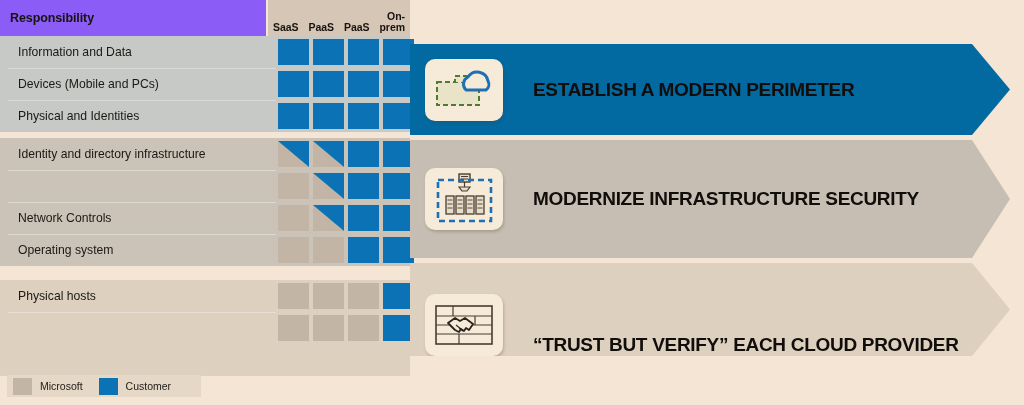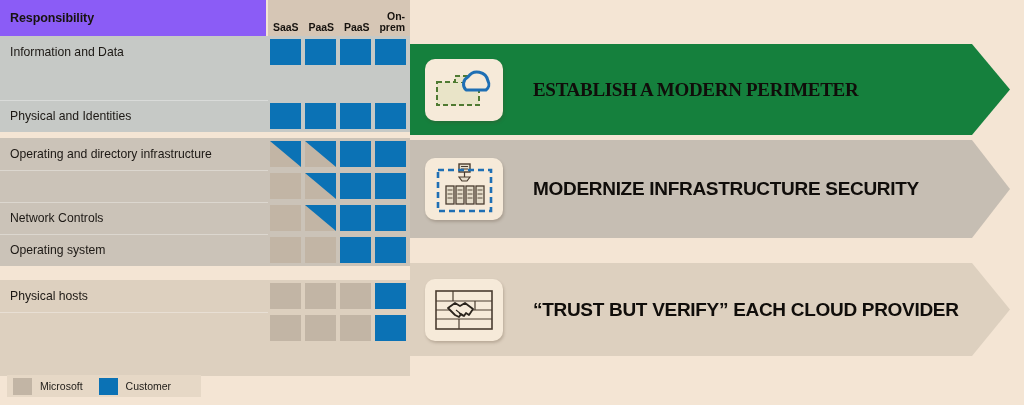--- a/index.html
+++ b/index.html
@@ -90,21 +90,21 @@
   }
   .g1 .group-bg  { background: #c6c9c6; }
   .g1 .group-grid-bg { background: #c6c9c6; }
   .g2 .group-bg  { background: #cbc3b8; }
   .g2 .group-grid-bg { background: #cbc3b8; }
   .g3 .group-bg  { background: #ddd0bf; }
   .g3 .group-grid-bg { background: #ddd0bf; }
 
   .row {
     position: absolute;
-    left: 0;
+    left: 8px;
     width: 410px;
     height: 32px;
   }
   .row-label {
     position: absolute;
     left: 10px;
     top: 0;
     height: 32px;
     display: flex;
     align-items: center;
@@ -183,23 +183,23 @@
   }
 
   
   .banner {
     position: absolute;
     left: 410px;
     display: flex;
     align-items: center;
     clip-path: polygon(0 0, calc(100% - 38px) 0, 100% 50%, calc(100% - 38px) 100%, 0 100%);
   }
-  .banner.b1 { background: #15803d; font-family: Liberation Serif, serif; }
+  .banner.b1 { background: #0369a1; }
   .banner.b2 { background: #c6beb3; }
-  .banner.b3 { background: #ddd0bf; }
+  .banner.b3 { background: #ddd0bf; align-items: flex-end; }
 
   .banner-icon {
     flex: 0 0 auto;
     width: 78px;
     height: 62px;
     margin-left: 15px;
     background: #f6ead9;
     border-radius: 10px;
     box-shadow: 1px 2px 3px rgba(80,60,40,0.25);
     display: flex;
@@ -250,37 +250,47 @@
           <div class="group-grid-bg"></div>
           <div class="row" style="top: 0px;">
             <div class="row-label">Information and Data</div>
             <div class="cells">
               <div class="cell cust"></div>
               <div class="cell cust"></div>
               <div class="cell cust"></div>
               <div class="cell cust"></div>
             </div>
           </div>
+          <div class="row" style="top: 32px;">
+            <div class="row-sep"></div>
+            <div class="row-label">Devices (Mobile and PCs)</div>
+            <div class="cells">
+              <div class="cell cust"></div>
+              <div class="cell cust"></div>
+              <div class="cell cust"></div>
+              <div class="cell cust"></div>
+            </div>
+          </div>
           <div class="row" style="top: 64px;">
             <div class="row-sep"></div>
             <div class="row-label">Physical and Identities</div>
             <div class="cells">
               <div class="cell cust"></div>
               <div class="cell cust"></div>
               <div class="cell cust"></div>
               <div class="cell cust"></div>
             </div>
           </div>
         </div>
         <div class="group-gap" style="top: 132px;"></div>
         <div class="group g2" style="top: 138px; height: 128px;">
           <div class="group-bg"></div>
           <div class="group-grid-bg"></div>
           <div class="row" style="top: 0px;">
-            <div class="row-label">Operating and directory infrastructure</div>
+            <div class="row-label">Identity and directory infrastructure</div>
             <div class="cells">
               <div class="cell split"></div>
               <div class="cell split"></div>
               <div class="cell cust"></div>
               <div class="cell cust"></div>
             </div>
           </div>
           <div class="row" style="top: 32px;">
             <div class="row-sep"></div>
             <div class="cells">
@@ -352,21 +362,21 @@
     <div class="banner-icon">
       <svg width="62" height="48" viewBox="0 0 62 48" aria-hidden="true">
         <rect x="4" y="16" width="42" height="23" fill="#e9e4c8" stroke="#4f7a32" stroke-width="2" stroke-dasharray="5,3"></rect>
         <path d="M4 16 L22 16 L22 10 L34 10 L34 16" fill="#e9e4c8" stroke="#4f7a32" stroke-width="2" stroke-dasharray="5,3"></path>
         <path d="M33 24 a8 8 0 0 1 2-13 a11 11 0 0 1 20 4 a7 7 0 0 1 -2 9 z" fill="#f6ead9" stroke="#1f6fb4" stroke-width="3" stroke-linejoin="round"></path>
       </svg>
     </div>
     <div class="banner-title">ESTABLISH A MODERN PERIMETER</div>
   </div>
 
-  <div class="banner b2" style="top:140px; height:98px; width:600px;align-items:center;">
+  <div class="banner b2" style="top:140px; height:118px; width:600px;align-items:center;">
     <div class="banner-icon">
       <svg width="62" height="52" viewBox="0 0 62 52" aria-hidden="true">
         <rect x="26" y="1" width="11" height="8" fill="#e5dcc9" stroke="#4a3c30" stroke-width="1.4"></rect>
         <line x1="28" y1="3.5" x2="35" y2="3.5" stroke="#4a3c30" stroke-width="1"></line>
         <line x1="28" y1="6" x2="35" y2="6" stroke="#4a3c30" stroke-width="1"></line>
         <line x1="31.5" y1="9" x2="31.5" y2="14" stroke="#4a3c30" stroke-width="1.2"></line>
         <path d="M26 14 h11 l-3 4 h-5 z" fill="#e5dcc9" stroke="#4a3c30" stroke-width="1.2"></path>
         <rect x="5" y="7" width="53" height="41" fill="none" stroke="#1f6fb4" stroke-width="2.6" stroke-dasharray="6,4"></rect>
         <g fill="#e5dcc9" stroke="#4a3c30" stroke-width="1.3">
           <rect x="13" y="23" width="8" height="18"></rect>

